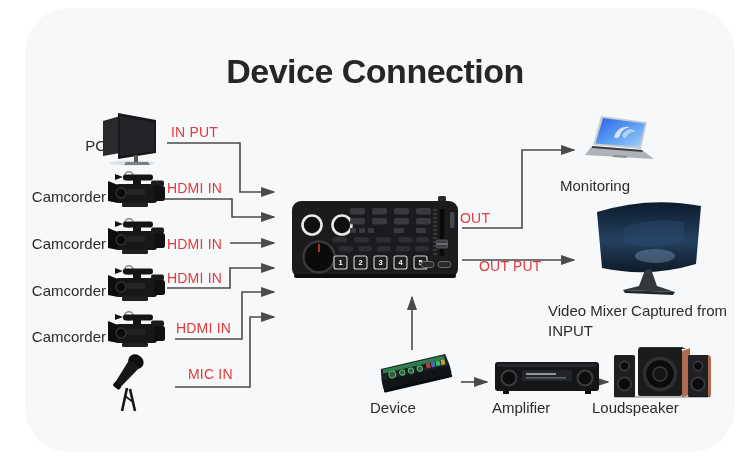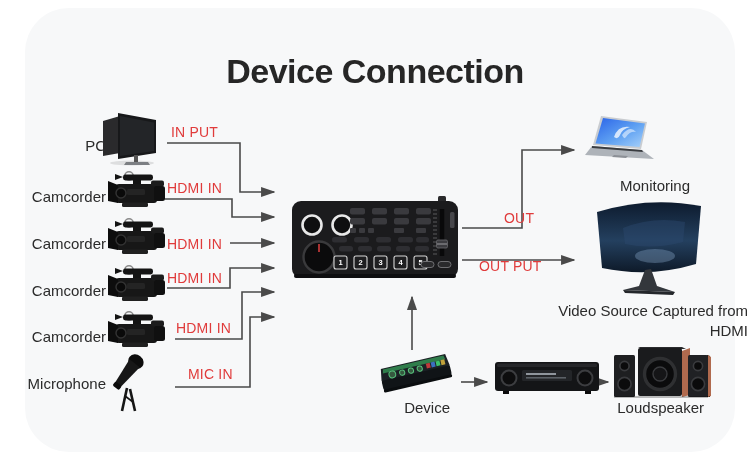--- a/index.html
+++ b/index.html
@@ -10,21 +10,21 @@
     --card-bg:#f7f8f9;
   }
   *{margin:0;padding:0;box-sizing:border-box}
   html,body{width:750px;height:459px;background:#ffffff;font-family:"Liberation Sans",sans-serif;overflow:hidden}
   .stage{position:relative;width:750px;height:459px;background:#ffffff}
   .card{position:absolute;left:25px;top:8px;width:710px;height:444px;border-radius:44px;background:var(--card-bg)}
   .abs{position:absolute}
   .title{font-size:34px;font-weight:700;color:var(--title);letter-spacing:-.5px;white-space:nowrap}
   .dev-label{font-size:15px;color:var(--text);text-align:right;white-space:nowrap}
   .port-label{font-size:14px;font-weight:400;color:var(--accent-red);white-space:nowrap;letter-spacing:.2px}
-  .cap-label{font-size:15px;color:var(--text);text-align:right}
+  .cap-label{font-size:15px;color:var(--text);text-align:left}
   .conn{fill:none;stroke:var(--line);stroke-width:1.6}
   .arrowhead{fill:var(--line)}
   svg{display:block}
   .icon-box svg{width:100%;height:100%}
   .chn{font-family:"Liberation Sans",sans-serif;font-size:7.5px;font-weight:700;fill:#ffffff;text-anchor:middle}
 </style>
 </head>
 <body>
 
 <div class="stage">
@@ -167,21 +167,20 @@
     <path class="conn" marker-end="url(#arrow)" d="M597,382 H608"></path>
   </svg>
 
   <div class="abs title" style="left:0;top:52px;width:750px;text-align:center">Device Connection</div>
 
   <div class="abs dev-label" style="left:8px;top:137px;width:98px">PC</div>
   <div class="abs dev-label" style="left:8px;top:188px;width:98px">Camcorder</div>
   <div class="abs dev-label" style="left:8px;top:235px;width:98px">Camcorder</div>
   <div class="abs dev-label" style="left:8px;top:282px;width:98px">Camcorder</div>
   <div class="abs dev-label" style="left:8px;top:328px;width:98px">Camcorder</div>
-  <div class="abs dev-label" style="left:8px;top:375px;width:98px">Microphone</div>
 
   <div class="abs icon-box" style="left:98px;top:111px;width:62px;height:56px">
       <svg viewBox="0 0 62 56">
         <use href="#sym-pc"></use>
       </svg>
     </div>
   <div class="abs icon-box" style="left:107px;top:169px;width:60px;height:48px">
       <svg viewBox="0 0 60 48">
         <use href="#sym-camcorder"></use>
       </svg>
@@ -282,49 +281,50 @@
         <line x1="145" y1="48" x2="155" y2="48" stroke="#9a9a9e" stroke-width="1"></line>
       </g>
       <rect x="158" y="16" width="4.5" height="16" rx="1.5" fill="#57575b" opacity="0.75"></rect>
       <g fill="#2a2a2c" stroke="#77777b" stroke-width="0.9">
         <rect x="129" y="65.5" width="13" height="6" rx="3"></rect>
         <rect x="146" y="65.5" width="13" height="6" rx="3"></rect>
       </g>
     </svg>
   </div>
 
-  <div class="abs port-label" style="left:504px;top:210px">OUT</div>
+  <div class="abs port-label" style="left:460px;top:210px">OUT</div>
   <div class="abs port-label" style="left:479px;top:258px">OUT PUT</div>
 
   <div class="abs icon-box" style="left:584px;top:115px;width:76px;height:52px">
       <svg viewBox="0 0 76 52">
         <use href="#sym-laptop"></use>
       </svg>
     </div>
   <div class="abs cap-label" style="left:560px;top:177px;width:130px">Monitoring</div>
 
   <div class="abs icon-box" style="left:593px;top:198px;width:112px;height:102px">
       <svg viewBox="0 0 112 102">
         <use href="#sym-curved-monitor"></use>
       </svg>
     </div>
-  <div class="abs cap-label" style="left:548px;top:301px;width:200px;line-height:1.35">Video Source Captured from HDMI</div>
+  <div class="abs cap-label" style="left:548px;top:301px;width:200px;line-height:1.35">Video Mixer Captured from INPUT</div>
 
   <div class="abs icon-box" style="left:374px;top:349px;width:86px;height:52px">
       <svg viewBox="0 0 86 52">
         <use href="#sym-mixer"></use>
       </svg>
     </div>
   <div class="abs cap-label" style="left:370px;top:399px;width:80px">Device</div>
 
   <div class="abs icon-box" style="left:495px;top:357px;width:104px;height:40px">
       <svg viewBox="0 0 104 40">
         <use href="#sym-amplifier"></use>
       </svg>
     </div>
+  <div class="abs cap-label" style="left:492px;top:399px;width:94px">Amplifier</div>
 
   <div class="abs icon-box" style="left:612px;top:343px;width:100px;height:56px">
       <svg viewBox="0 0 100 56">
         <use href="#sym-loudspeaker"></use>
       </svg>
     </div>
   <div class="abs cap-label" style="left:592px;top:399px;width:112px">Loudspeaker</div>
 </div>
 
 </body></html>

